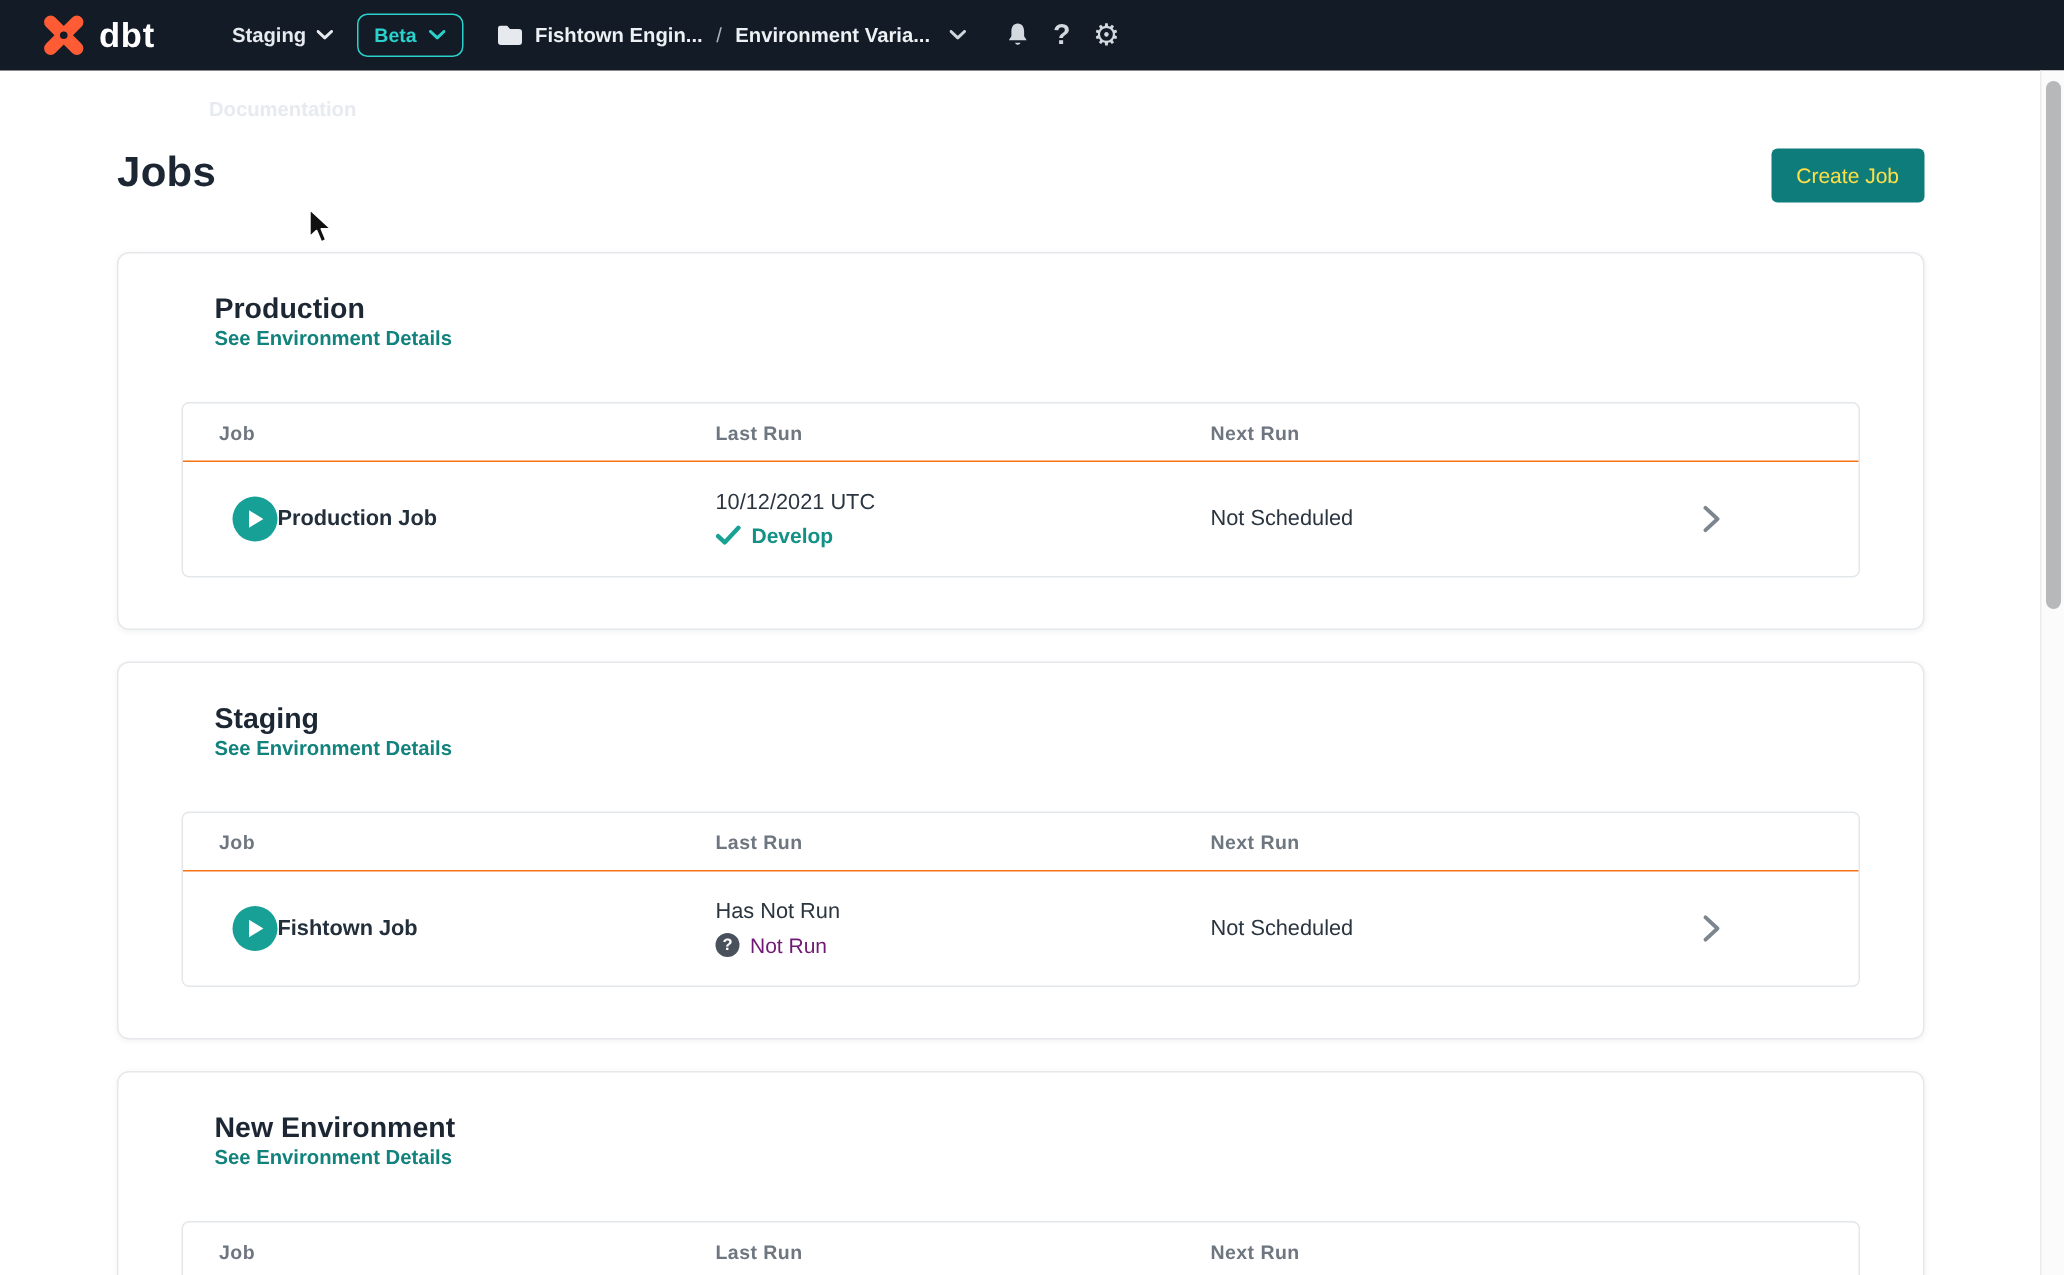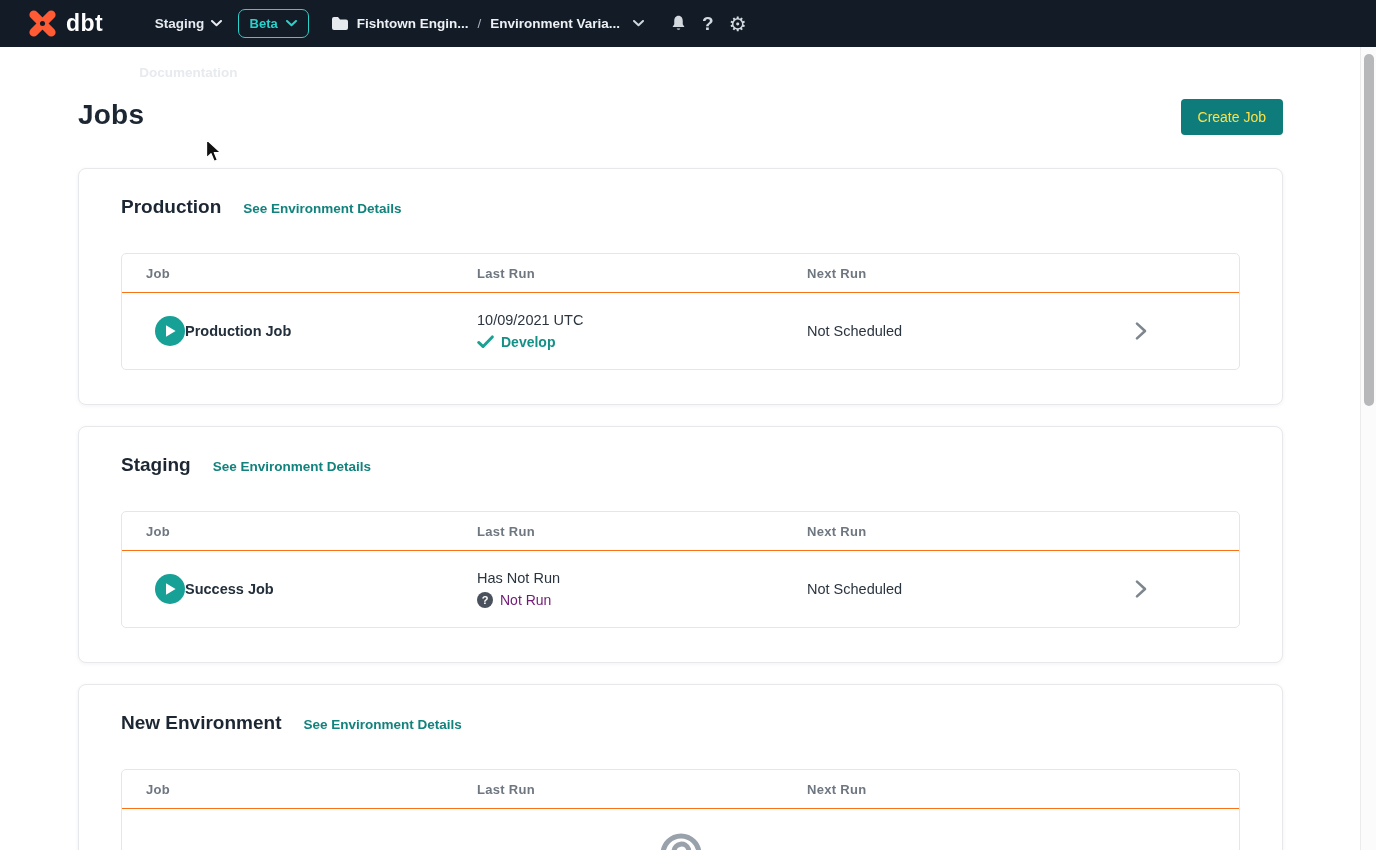--- a/index.html
+++ b/index.html
@@ -55,21 +55,21 @@
     background:#0e7c7b; color:#fde047; border:none; border-radius:4px;
     font-family:inherit; font-size:14px; font-weight:normal;
     padding:10px 17px; cursor:pointer;
   }
 
   .card {
     background:#ffffff; border:1px solid #e6e8eb; border-radius:8px;
     box-shadow:0 1px 4px rgba(20,30,40,.06);
     padding:27px 42px 34px 42px; margin-bottom:21px;
   }
-  .card-head { display:flex; align-items:baseline; margin-bottom:35px; }
+  .card-head { display:flex; align-items:baseline; margin-bottom:35px;flex-direction:column; }
   .env-name { font-size:19px; font-weight:bold; color:#1c2733; }
   .env-link { margin-left:22px; color:#12827d; font-size:13.5px; font-weight:bold; text-decoration:none; cursor:pointer; }
 
   .jobs-table { border:1px solid #e4e7ea; border-radius:5px; }
   .thead { display:flex; align-items:center; height:39px; border-bottom:1px solid #f97316; }
   .th { font-size:13px; font-weight:bold; color:#6e7680; letter-spacing:.3px; }
   .col-job  { width:331px; padding-left:24px; }
   .col-last { width:330px; padding-left:24px; }
   .col-next { flex:1;      padding-left:24px; }
   .trow { display:flex; align-items:center; height:76px; cursor:pointer; }
@@ -178,21 +178,21 @@
       <div class="trow">
         <div class="col-job">
           <span class="play">
             <svg width="13" height="14" viewBox="0 0 13 14">
               <path d="M2 1.2 L11.6 7 L2 12.8 z" fill="#ffffff"></path>
             </svg>
           </span>
           <span class="job-name">Production Job</span>
         </div>
         <div class="col-last">
-          <div class="lr-line1">10/09/2021 UTC</div>
+          <div class="lr-line1">10/12/2021 UTC</div>
           <div class="lr-status">
             <svg width="17" height="14" viewBox="0 0 20 16">
               <path d="M2 8.5 L7.2 13.4 L18 2" fill="none" stroke="#18a294" stroke-width="3.4" stroke-linecap="round" stroke-linejoin="round"></path>
             </svg>
             <span class="status-label-success">Develop</span>
           </div>
         </div>
         <div class="col-next">
           <span class="next-val">Not Scheduled</span>
         </div>
@@ -216,21 +216,21 @@
         <div class="th col-last">Last Run</div>
         <div class="th col-next">Next Run</div>
       </div>
       <div class="trow">
         <div class="col-job">
           <span class="play">
             <svg width="13" height="14" viewBox="0 0 13 14">
               <path d="M2 1.2 L11.6 7 L2 12.8 z" fill="#ffffff"></path>
             </svg>
           </span>
-          <span class="job-name">Success Job</span>
+          <span class="job-name">Fishtown Job</span>
         </div>
         <div class="col-last">
           <div class="lr-line1">Has Not Run</div>
           <div class="lr-status">
             <span class="q-circle">?</span>
             <span class="status-label-notrun">Not Run</span>
           </div>
         </div>
         <div class="col-next">
           <span class="next-val">Not Scheduled</span>

